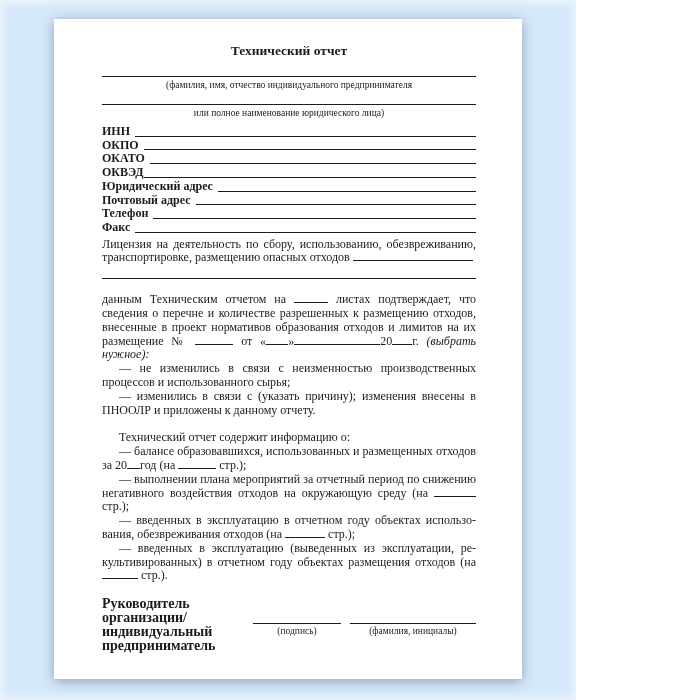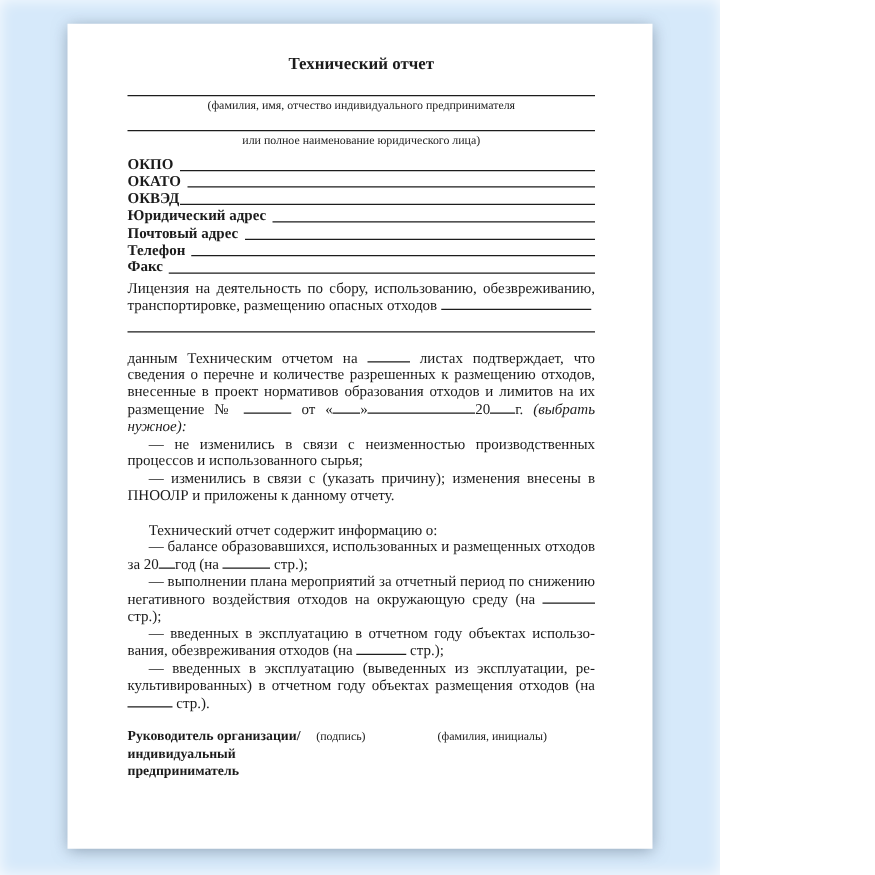--- a/index.html
+++ b/index.html
@@ -47,22 +47,22 @@
   .blank {
     display: inline-block; border-bottom: 1px solid #1c1c1c;
     height: 10px; vertical-align: baseline; text-indent: 0;
   }
   .w13 { width: 13px; } .w20 { width: 20px; } .w22 { width: 22px; }
   .w34 { width: 34px; } .w36 { width: 36px; } .w38 { width: 38px; }
   .w40 { width: 40px; } .w42 { width: 42px; } .w86 { width: 86px; }
   .w120 { width: 120px; }
   .choose-note { font-style: italic; }
   .sigrow { display: flex; margin-top: 14px; }
-  .sigrole { flex: 1; font-size: 11px; line-height: 13.8px; font-weight: bold; }
-  .sigcol { display: flex; flex-direction: row; }
+  .sigrole { flex: 1; font-size: 14px; line-height: 13.8px; font-weight: bold; }
+  .sigcol { display: flex; flex-direction: column; }
   .sigcol.c1 { width: 88px; margin-right: 9px; }
   .sigcol.c2 { width: 126px; }
   .sigline { border-bottom: 1px solid #1c1c1c; height: 27px; }
   .sigcap { font-size: 9.5px; line-height: 12px; text-align: center; margin-top: 1px; }
 </style>
 </head>
 <body>
 
 <div class="canvas">
   <div class="page">
@@ -72,20 +72,24 @@
     <div class="hgroup">
       <div class="hline"></div>
       <div class="hcap">(фамилия, имя, отчество индивидуального предпринимателя</div>
     </div>
     <div class="hgroup">
       <div class="hline"></div>
       <div class="hcap">или полное наименование юридического лица)</div>
     </div>
 
     <div class="fields">
+      <div class="field">
+        <span class="flabel">ИНН</span>
+        <span class="fline"></span>
+      </div>
       <div class="field">
         <span class="flabel">ОКПО</span>
         <span class="fline"></span>
       </div>
       <div class="field">
         <span class="flabel">ОКАТО</span>
         <span class="fline"></span>
       </div>
       <div class="field nogap">
         <span class="flabel">ОКВЭД</span>

